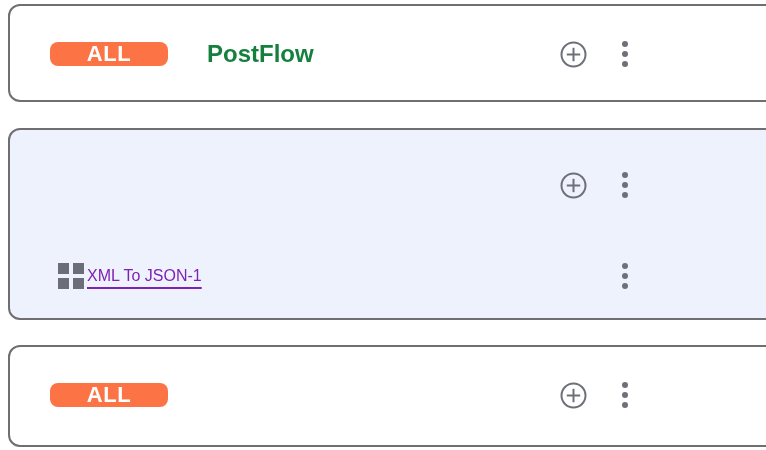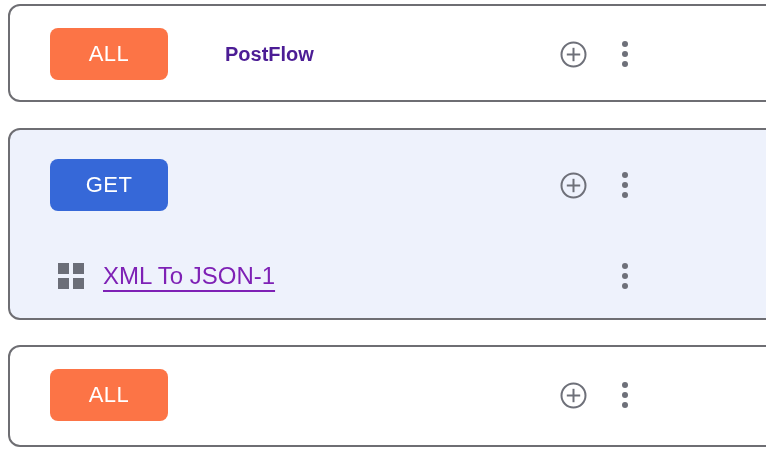--- a/index.html
+++ b/index.html
@@ -46,39 +46,39 @@
     display: flex;
     align-items: center;
     height: 96px;
     padding: 0 0 0 40px;
   }
   .card-viewxml .flow-row { height: 110px; }
 
   .method-badge {
     flex: 0 0 auto;
     width: 118px;
-    height: 52px;
+    height: 24px;
     border-radius: 8px;
     display: flex;
     align-items: center;
     justify-content: center;
     color: #ffffff;
     font-size: 22px;
-    font-weight: 400;
+    font-weight: 700;
     letter-spacing: 0.5px;
     user-select: none;
   }
   .method-badge.badge-all { background: #fc7446; }
   .method-badge.badge-get { background: #3668d8; }
 
   .flow-title {
-    margin-left: 57px;
-    font-size: 20px;
+    margin-left: 39px;
+    font-size: 24px;
     font-weight: bold;
-    color: #4c1d95;
+    color: #15803d;
     white-space: nowrap;
   }
 
   .row-actions {
     position: absolute;
     display: flex;
     align-items: center;
     top: 50%;
     transform: translateY(-50%);
     right: 155px;                
@@ -136,22 +136,22 @@
     gap: 4px;
   }
   .grid-icon i {
     display: block;
     width: 11px;
     height: 11px;
     background: #6b6e78;
   }
 
   .policy-link {
-    margin-left: 19px;
-    font-size: 24px;
+    margin-left: 3px;
+    font-size: 16px;
     font-weight: normal;
     color: #7e21b5;
     text-decoration: underline;
     text-underline-offset: 6px;
     text-decoration-thickness: 2px;
     cursor: pointer;
     white-space: nowrap;
     text-align: right;
   }
 
@@ -180,21 +180,20 @@
           <span class="dot"></span>
           <span class="dot"></span>
           <span class="dot"></span>
         </button>
       </div>
     </div>
   </div>
 
   <div class="flow-card card-viewxml is-selected">
     <div class="flow-row">
-      <div class="method-badge badge-get">GET</div>
       <div class="row-actions">
         <button class="add-icon-btn">
           <svg width="27" height="27" viewBox="0 0 27 27" aria-hidden="true">
             <circle cx="13.5" cy="13.5" r="12" fill="none" stroke="#6e7079" stroke-width="2"></circle>
             <line x1="13.5" y1="6.8" x2="13.5" y2="20.2" stroke="#6e7079" stroke-width="2"></line>
             <line x1="6.8" y1="13.5" x2="20.2" y2="13.5" stroke="#6e7079" stroke-width="2"></line>
           </svg>
         </button>
         <button class="kebab-btn">
           <span class="dot"></span>

